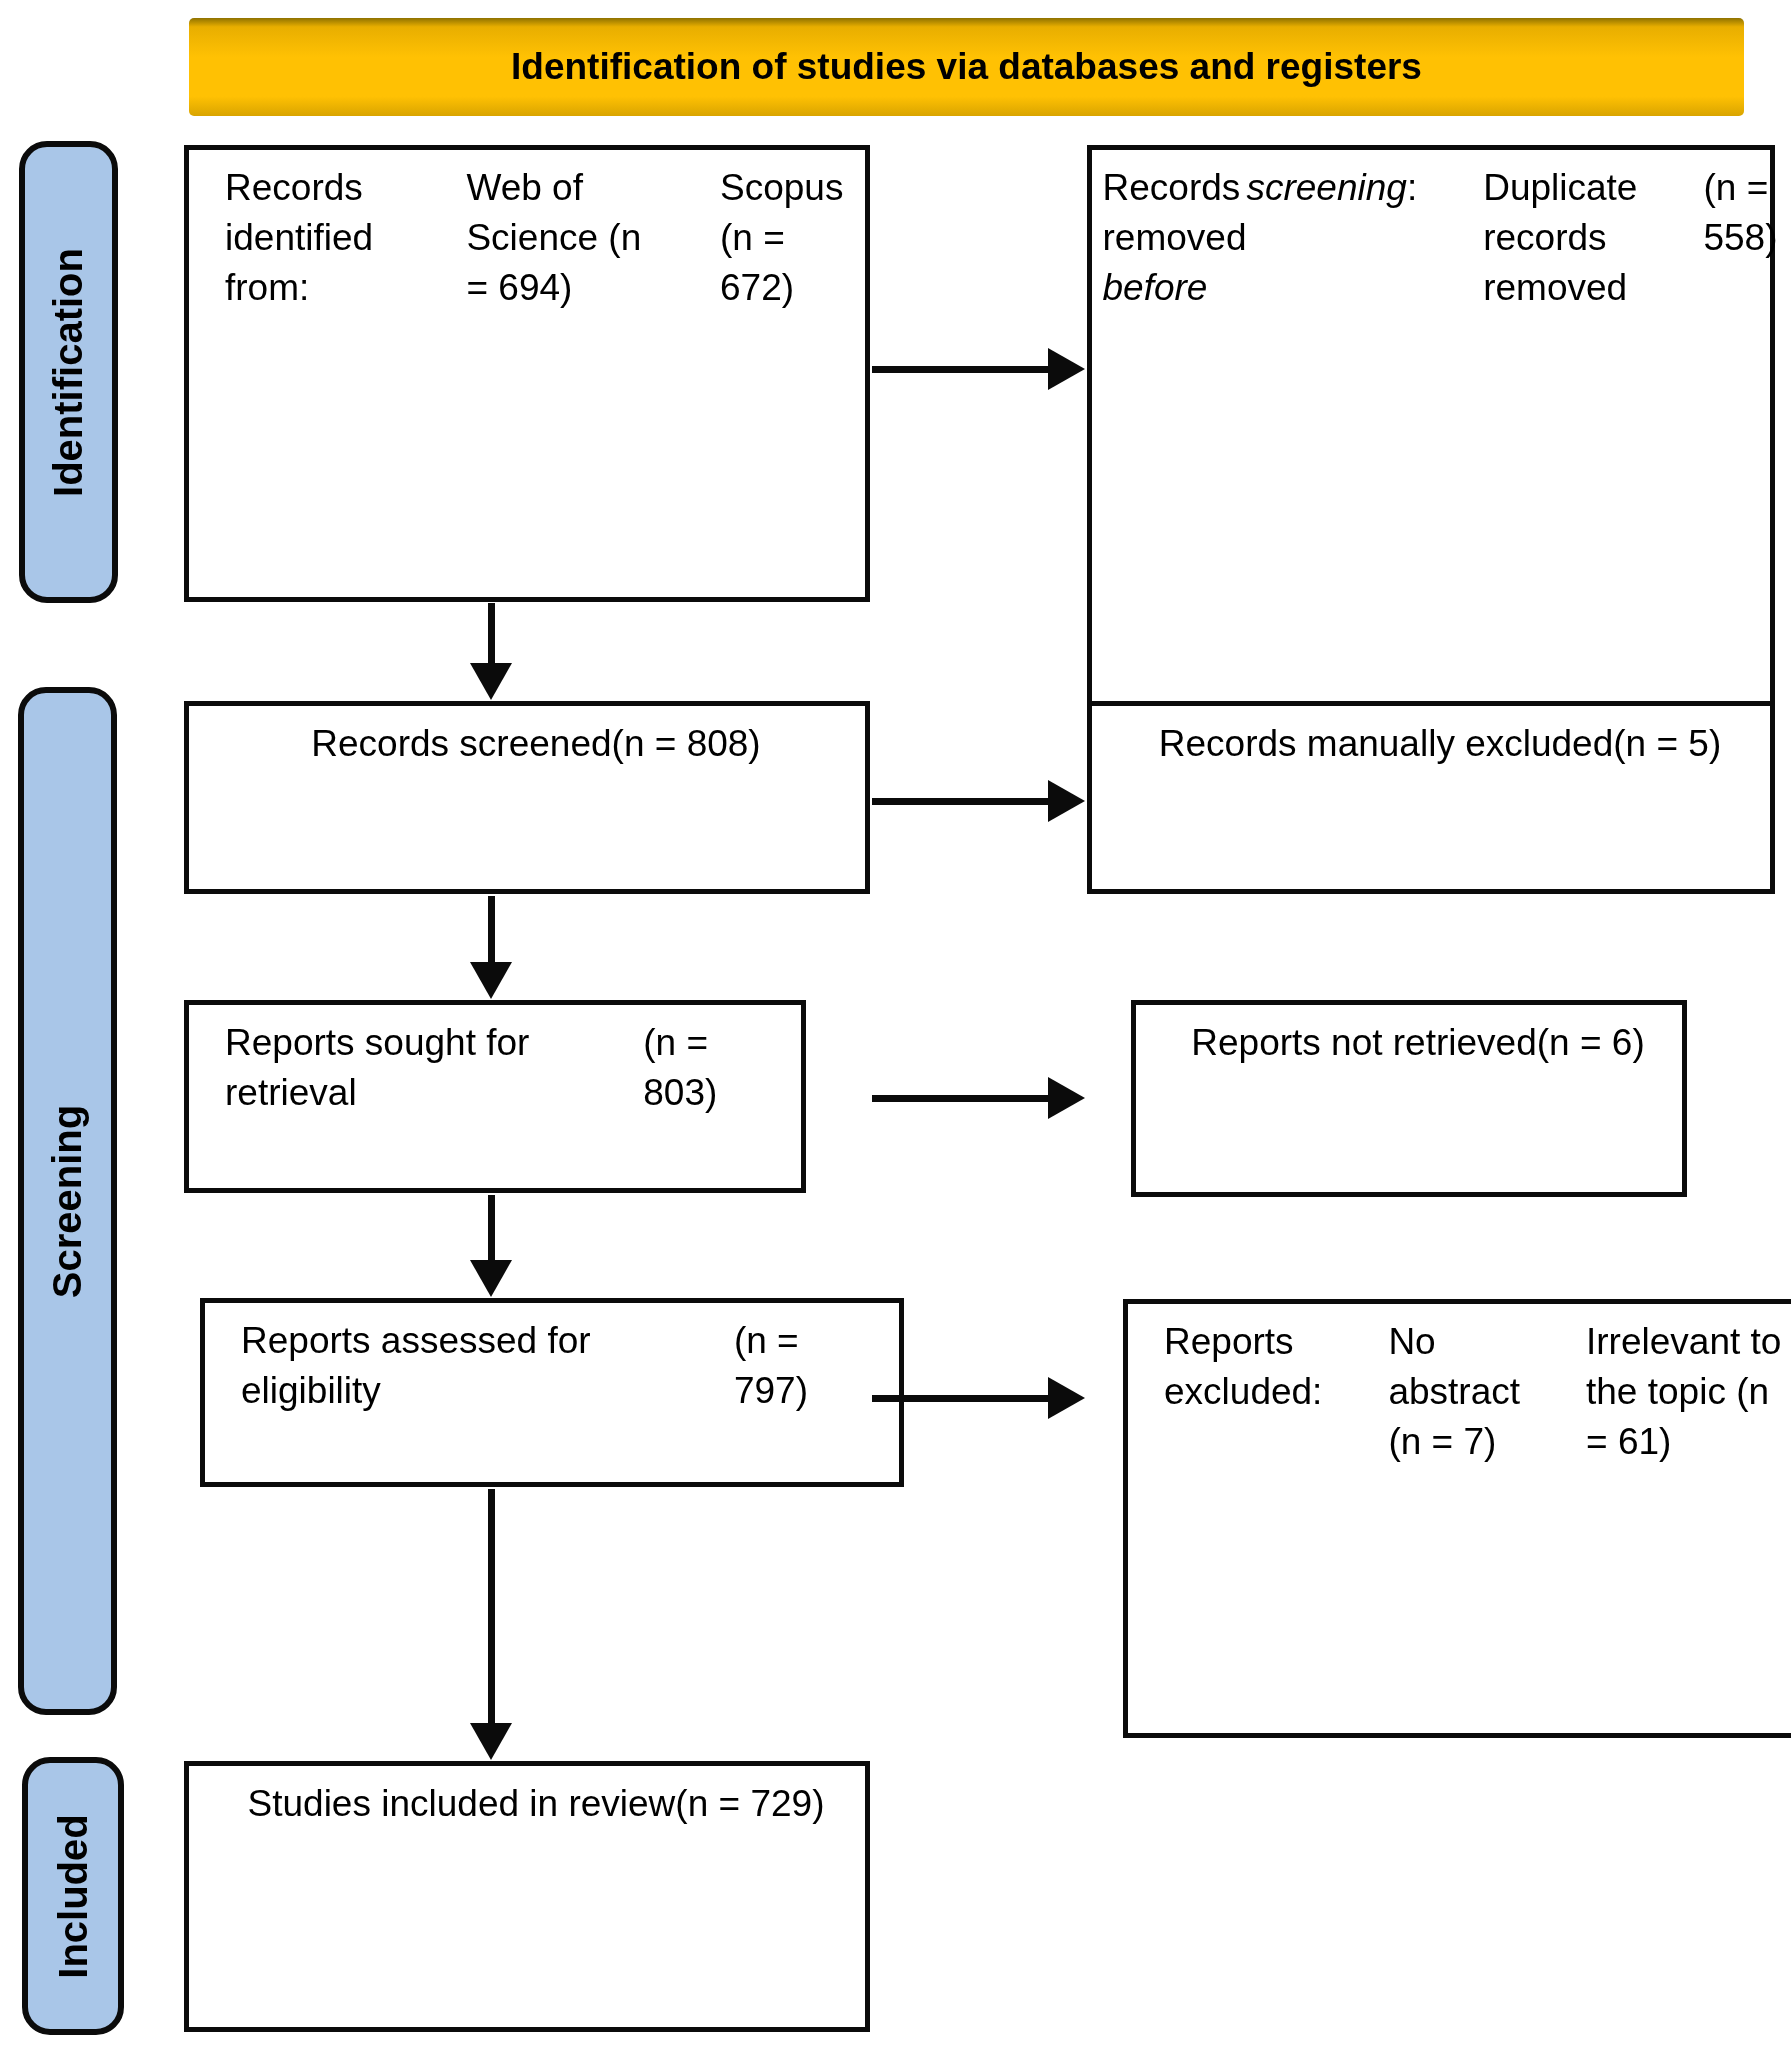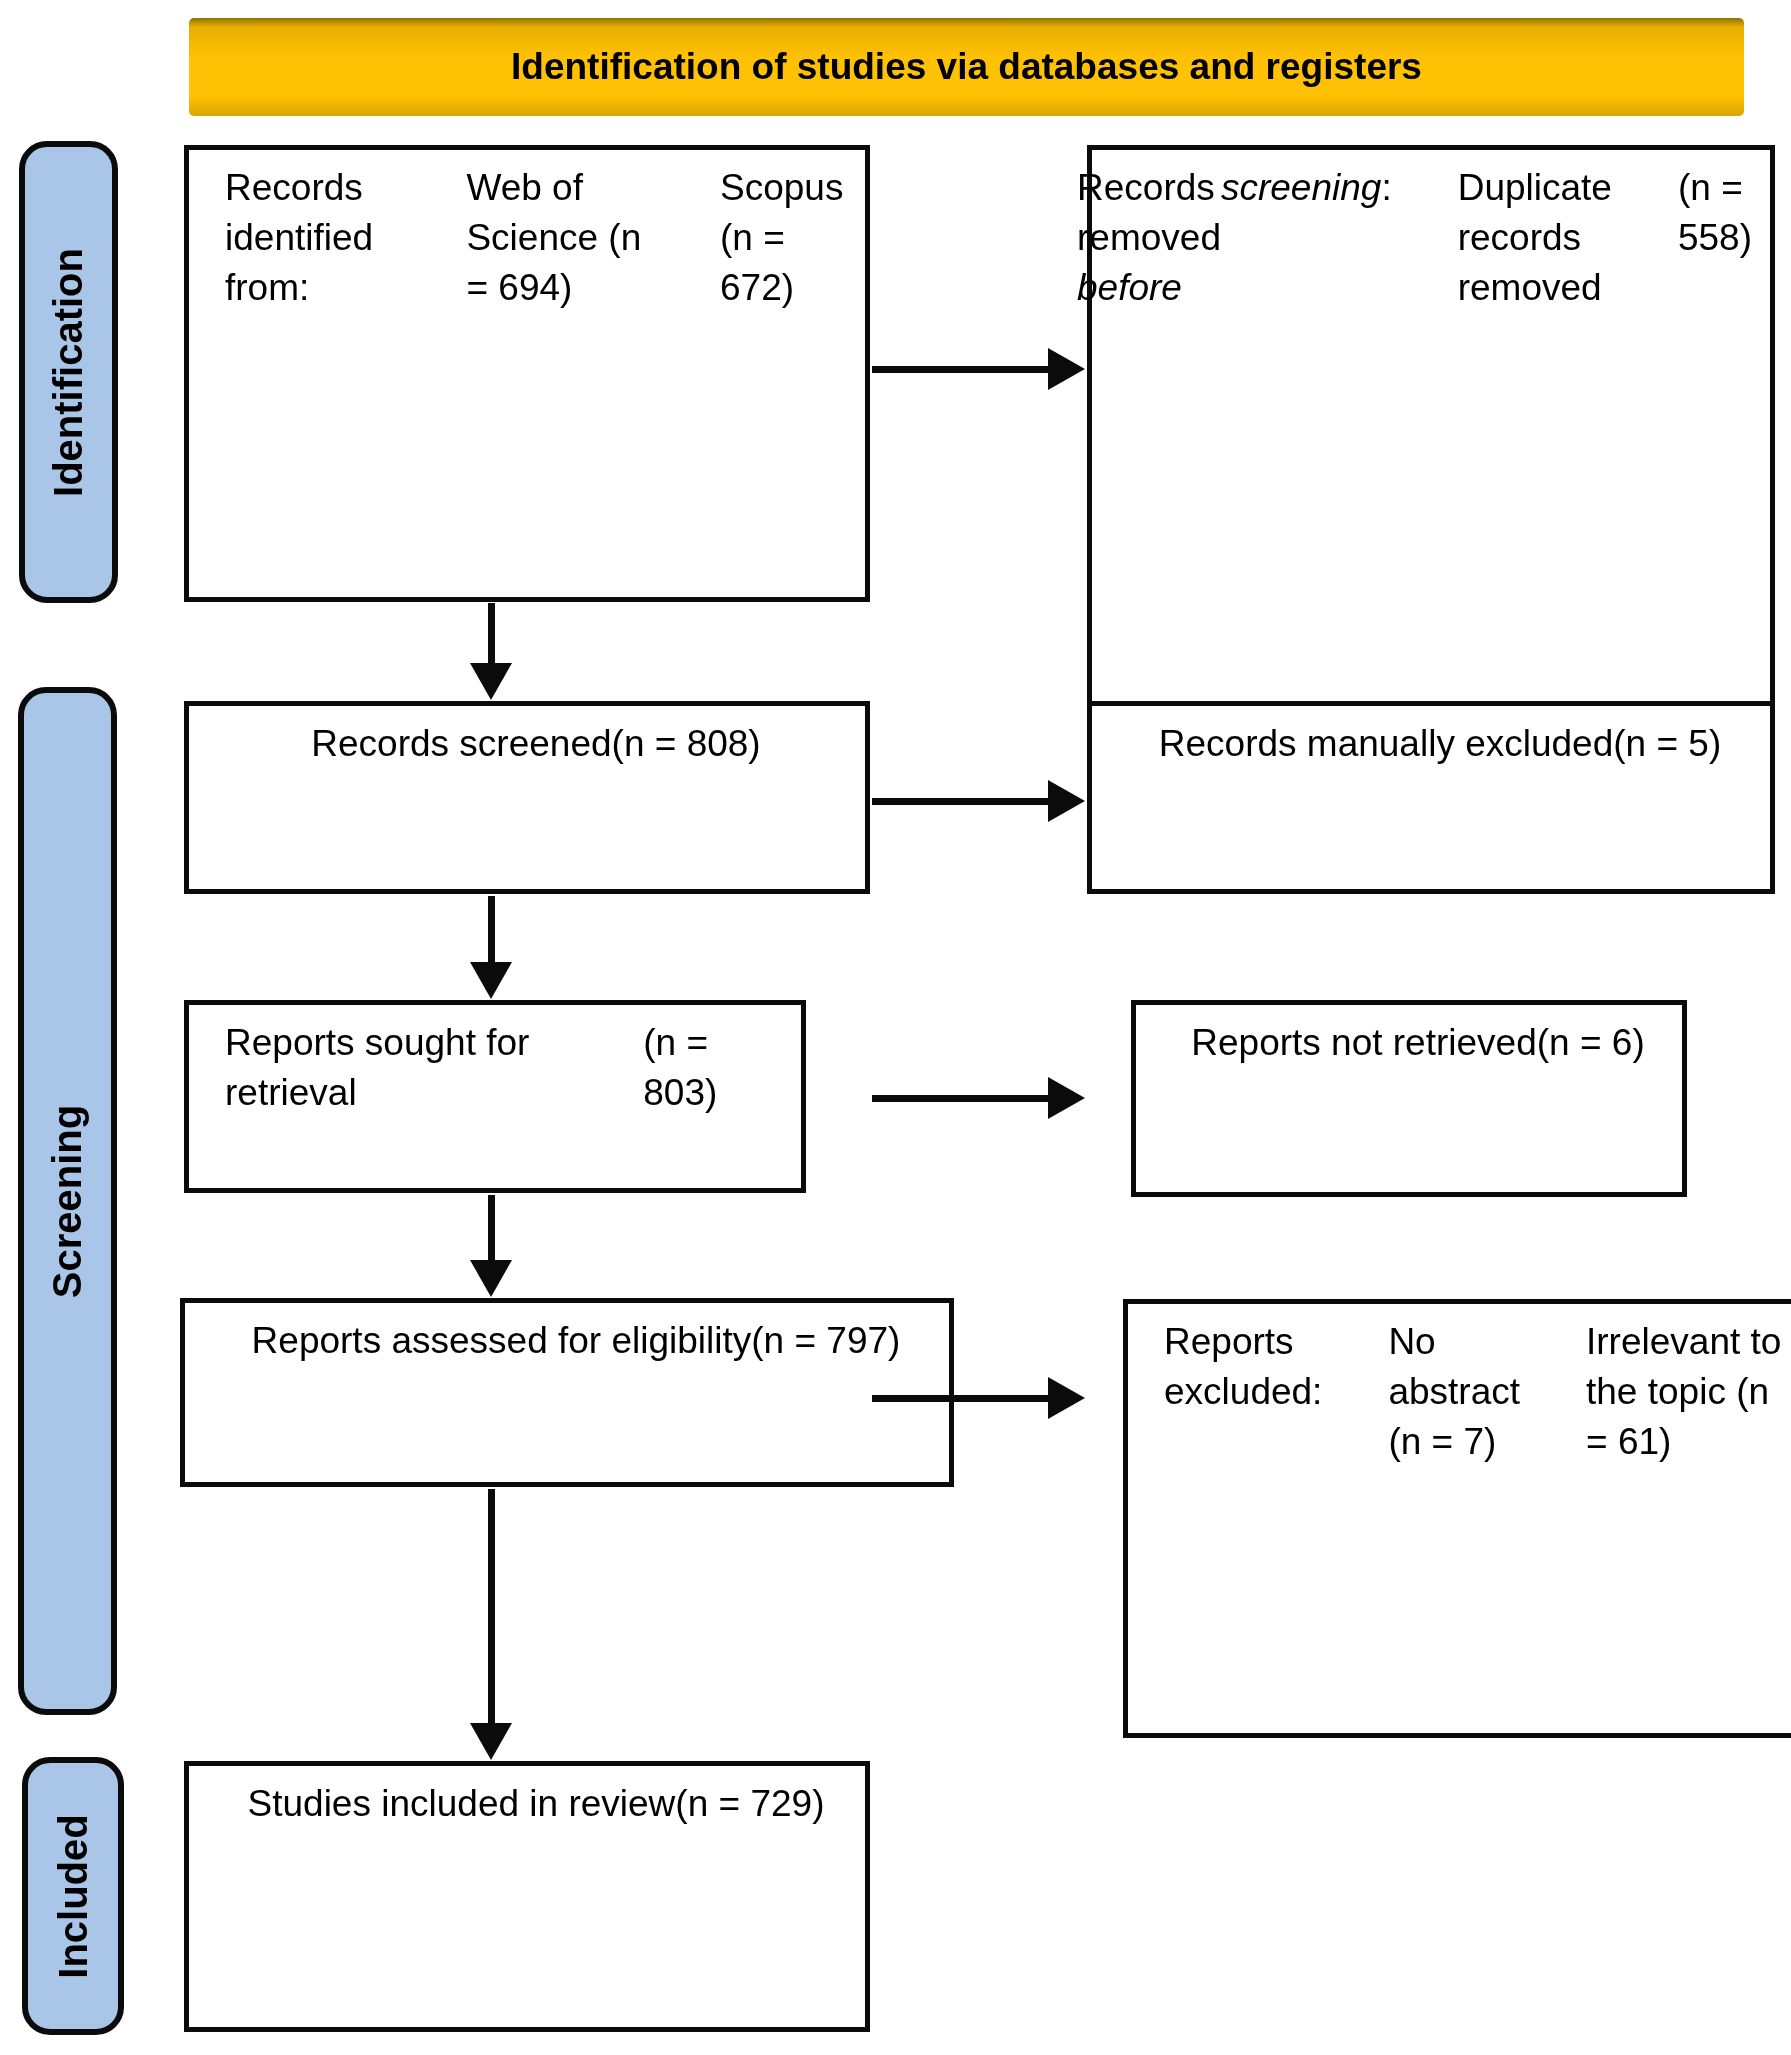--- a/index.html
+++ b/index.html
@@ -56,26 +56,26 @@
     box-sizing: border-box;
     display: flex; flex-direction: row; justify-content: center;
     padding: 13px 18px 13px 36px;
     font-size: 37px;
     line-height: 1.35;
   }
   .box .indent { padding-left: 66px; }
   .it { font-style: italic; }
 
   #box-identified        { left: 184px;  top: 145px;  width: 686px; height: 457px; padding-bottom: 116px; }
-  #box-removed           { left: 1087px; top: 145px;  width: 688px; height: 564px; padding-bottom: 113px; justify-content: flex-end; }
+  #box-removed           { left: 1087px; top: 145px;  width: 688px; height: 564px; padding-bottom: 113px; }
   #box-screened          { left: 184px;  top: 701px; width: 686px; height: 193px; }
   #box-manually-excluded { left: 1087px; top: 701px; width: 688px; height: 193px; }
   #box-sought            { left: 184px;  top: 1000px; width: 622px; height: 193px; }
   #box-not-retrieved     { left: 1087px; top: 1000px; width: 556px; height: 197px; margin-left: 44px; }
-  #box-assessed          { left: 180px;  top: 1298px; width: 774px; height: 189px; }
+  #box-assessed          { left: 200px;  top: 1298px; width: 704px; height: 189px; }
   #box-excluded          { left: 1087px; top: 1299px; width: 688px; height: 439px; padding-bottom: 58px; margin-left: 36px; }
   #box-included          { left: 184px;  top: 1761px; width: 686px; height: 271px; }
 
   
   .arrow { position: absolute; }
   .vline { position: absolute; width: 6.5px; background: #0b0b0b; left: 488px; }
   .vhead {
     position: absolute; left: 470px; width: 0; height: 0;
     border-left: 21px solid transparent;
     border-right: 21px solid transparent;

